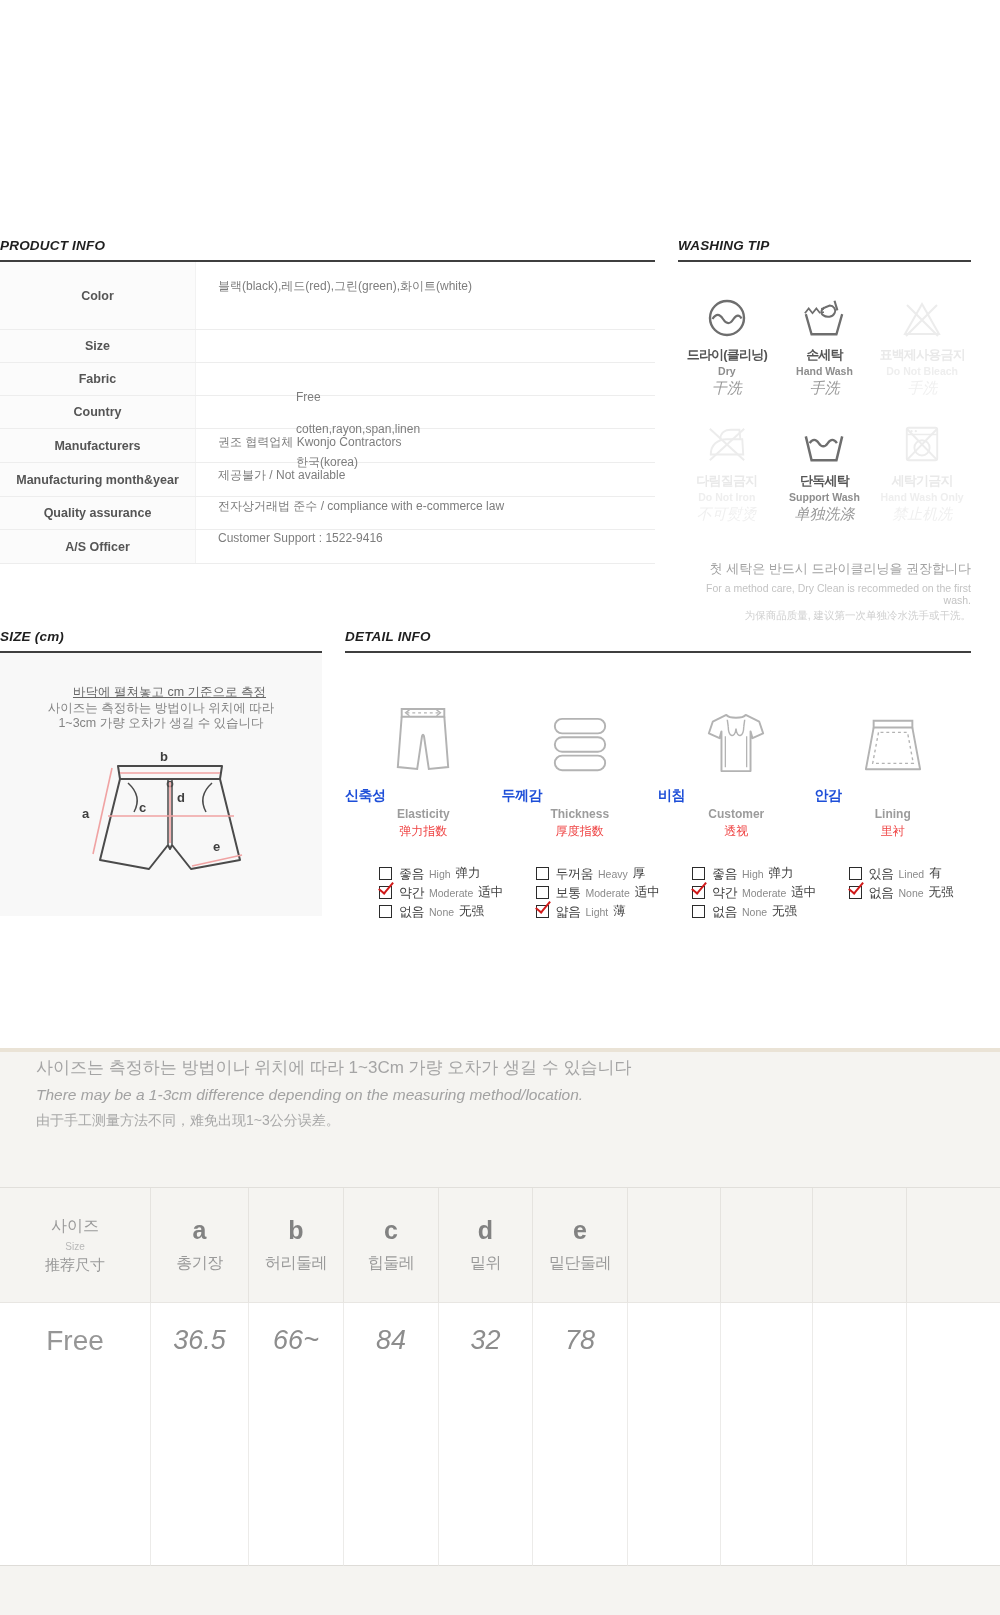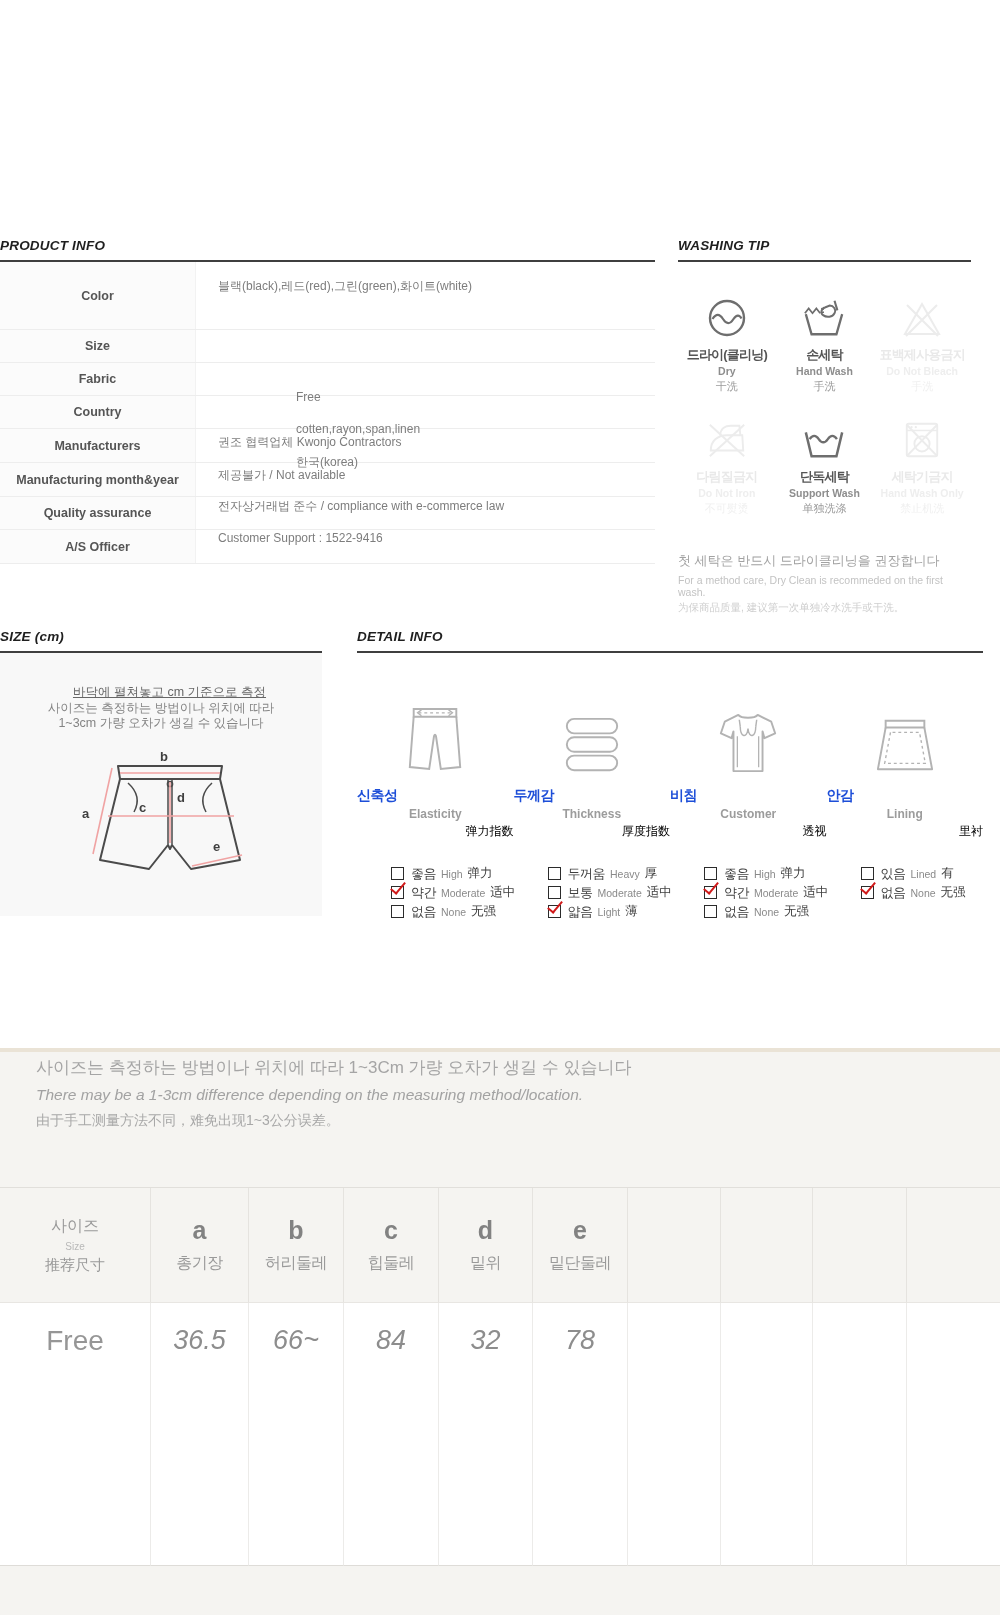--- a/index.html
+++ b/index.html
@@ -19,45 +19,45 @@
   .pi-val.ind{left:296px;}
 
   
   #washing-tip{position:absolute;left:678px;top:238px;width:293px;}
   .wash-grid{display:flex;flex-wrap:wrap;margin-top:36px;}
   .wash-item{width:33.33%;text-align:center;margin-bottom:26px;}
   .wash-icon{display:block;height:42px;margin-bottom:6px;color:#6e6e6e;}
   .wash-icon svg{display:block;margin:0 auto;height:40px;}
   .wko{font-size:13px;font-weight:bold;color:#555;letter-spacing:-0.8px;white-space:nowrap;}
   .wen{font-size:10.5px;font-weight:bold;color:#8d8d8d;margin-top:1px;}
-  .wcn{font-size:11px;color:#9a9a9a;margin-top:2px;}
+  .wcn{font-size:15px;color:#9a9a9a;margin-top:2px;font-style:italic;}
   .wash-item.inactive .wash-icon{color:#ececec;}
   .wash-item.inactive .wko{color:#e9e9e9;}
   .wash-item.inactive .wen{color:#eeeeee;}
   .wash-item.inactive .wcn{color:#f0f0f0;}
-  .wash-note{margin-top:10px;text-align:left;}
+  .wash-note{margin-top:10px;text-align:right;}
   .wn1{font-size:13px;color:#a2a2a2;}
   .wn2{font-size:10.5px;color:#c3c3c3;margin-top:4px;}
   .wn3{font-size:10.5px;color:#cfcfcf;margin-top:3px;}
 
   
   #size-section{position:absolute;left:0;top:629px;width:322px;}
   .size-box{background:#f8f8f8;height:231px;padding-top:32px;text-align:center;}
   .sb1{font-size:12.5px;color:#666;text-decoration:underline;line-height:15.5px;padding-left:17px;}
   .sb2,.sb3{font-size:12.5px;color:#848484;line-height:15.5px;}
   .shorts-wrap{margin-top:16px;}
 
   
-  #detail-info{position:absolute;left:345px;top:629px;width:626px;margin-left:12px;}
+  #detail-info{position:absolute;left:345px;top:629px;width:626px;}
   .detail-cols{display:flex;margin-top:46px;}
   .dcol{width:156.5px;}
   .dicon{height:76px;display:flex;align-items:flex-end;justify-content:center;color:#b3b3b3;}
   .dko{text-align:left;font-size:14px;font-weight:bold;color:#1d4ed8;margin-top:12px;letter-spacing:-0.5px;}
   .den{text-align:center;font-size:12px;font-weight:bold;color:#9c9c9c;margin-top:2px;}
-  .dcn{text-align:right;font-size:12px;color:#000000;margin-top:2px;}
+  .dcn{text-align:center;font-size:12px;color:#ef4444;margin-top:2px;}
   .opts{margin-top:24px;padding-left:34px;}
   .opt{display:flex;align-items:center;height:19px;position:relative;white-space:nowrap;}
   .cbx{width:11px;height:11px;border:1.5px solid #2b2b2b;margin-right:7px;position:relative;background:#fff;flex:none;}
   .opt.checked .cbx::after{content:"";position:absolute;left:2px;top:-8px;width:6px;height:13px;
       border-right:2.5px solid #d01818;border-bottom:2.5px solid #d01818;transform:rotate(40deg);}
   .oko{font-size:13px;color:#3f3f3f;margin-right:5px;letter-spacing:-0.5px;}
   .oen{font-size:10.5px;color:#8a8a8a;margin-right:5px;}
   .ocn{font-size:12.5px;color:#3f3f3f;}
 
   

